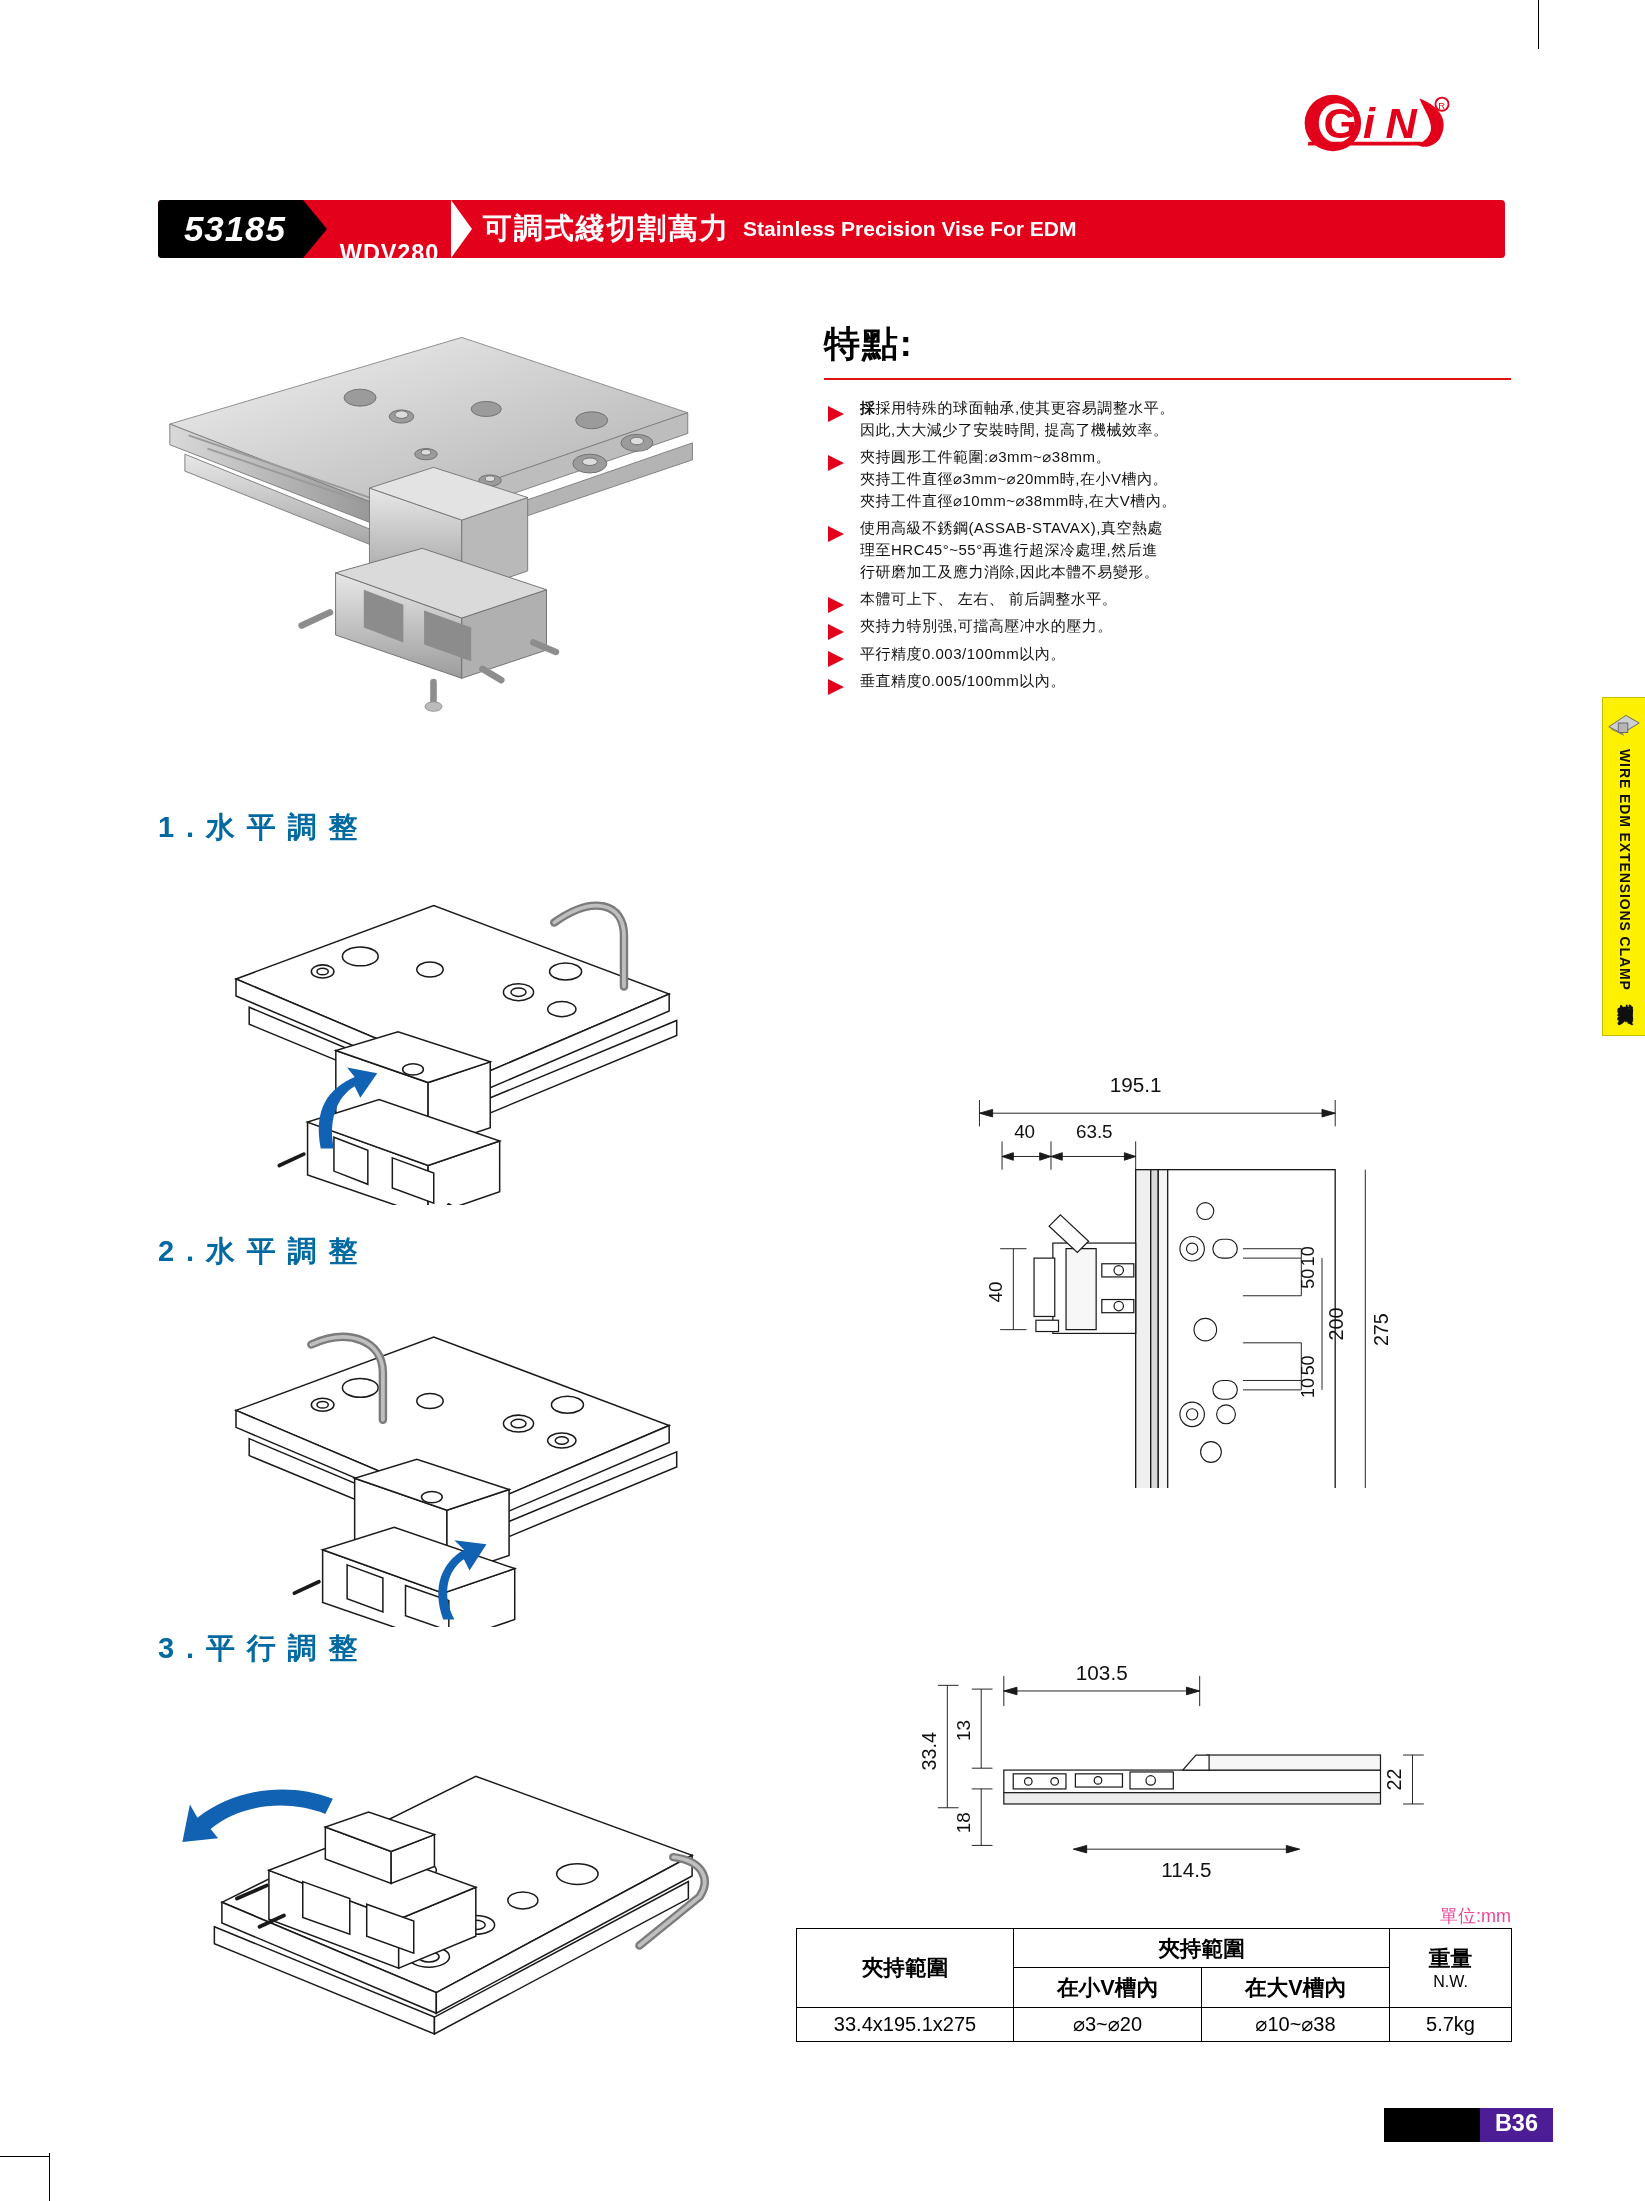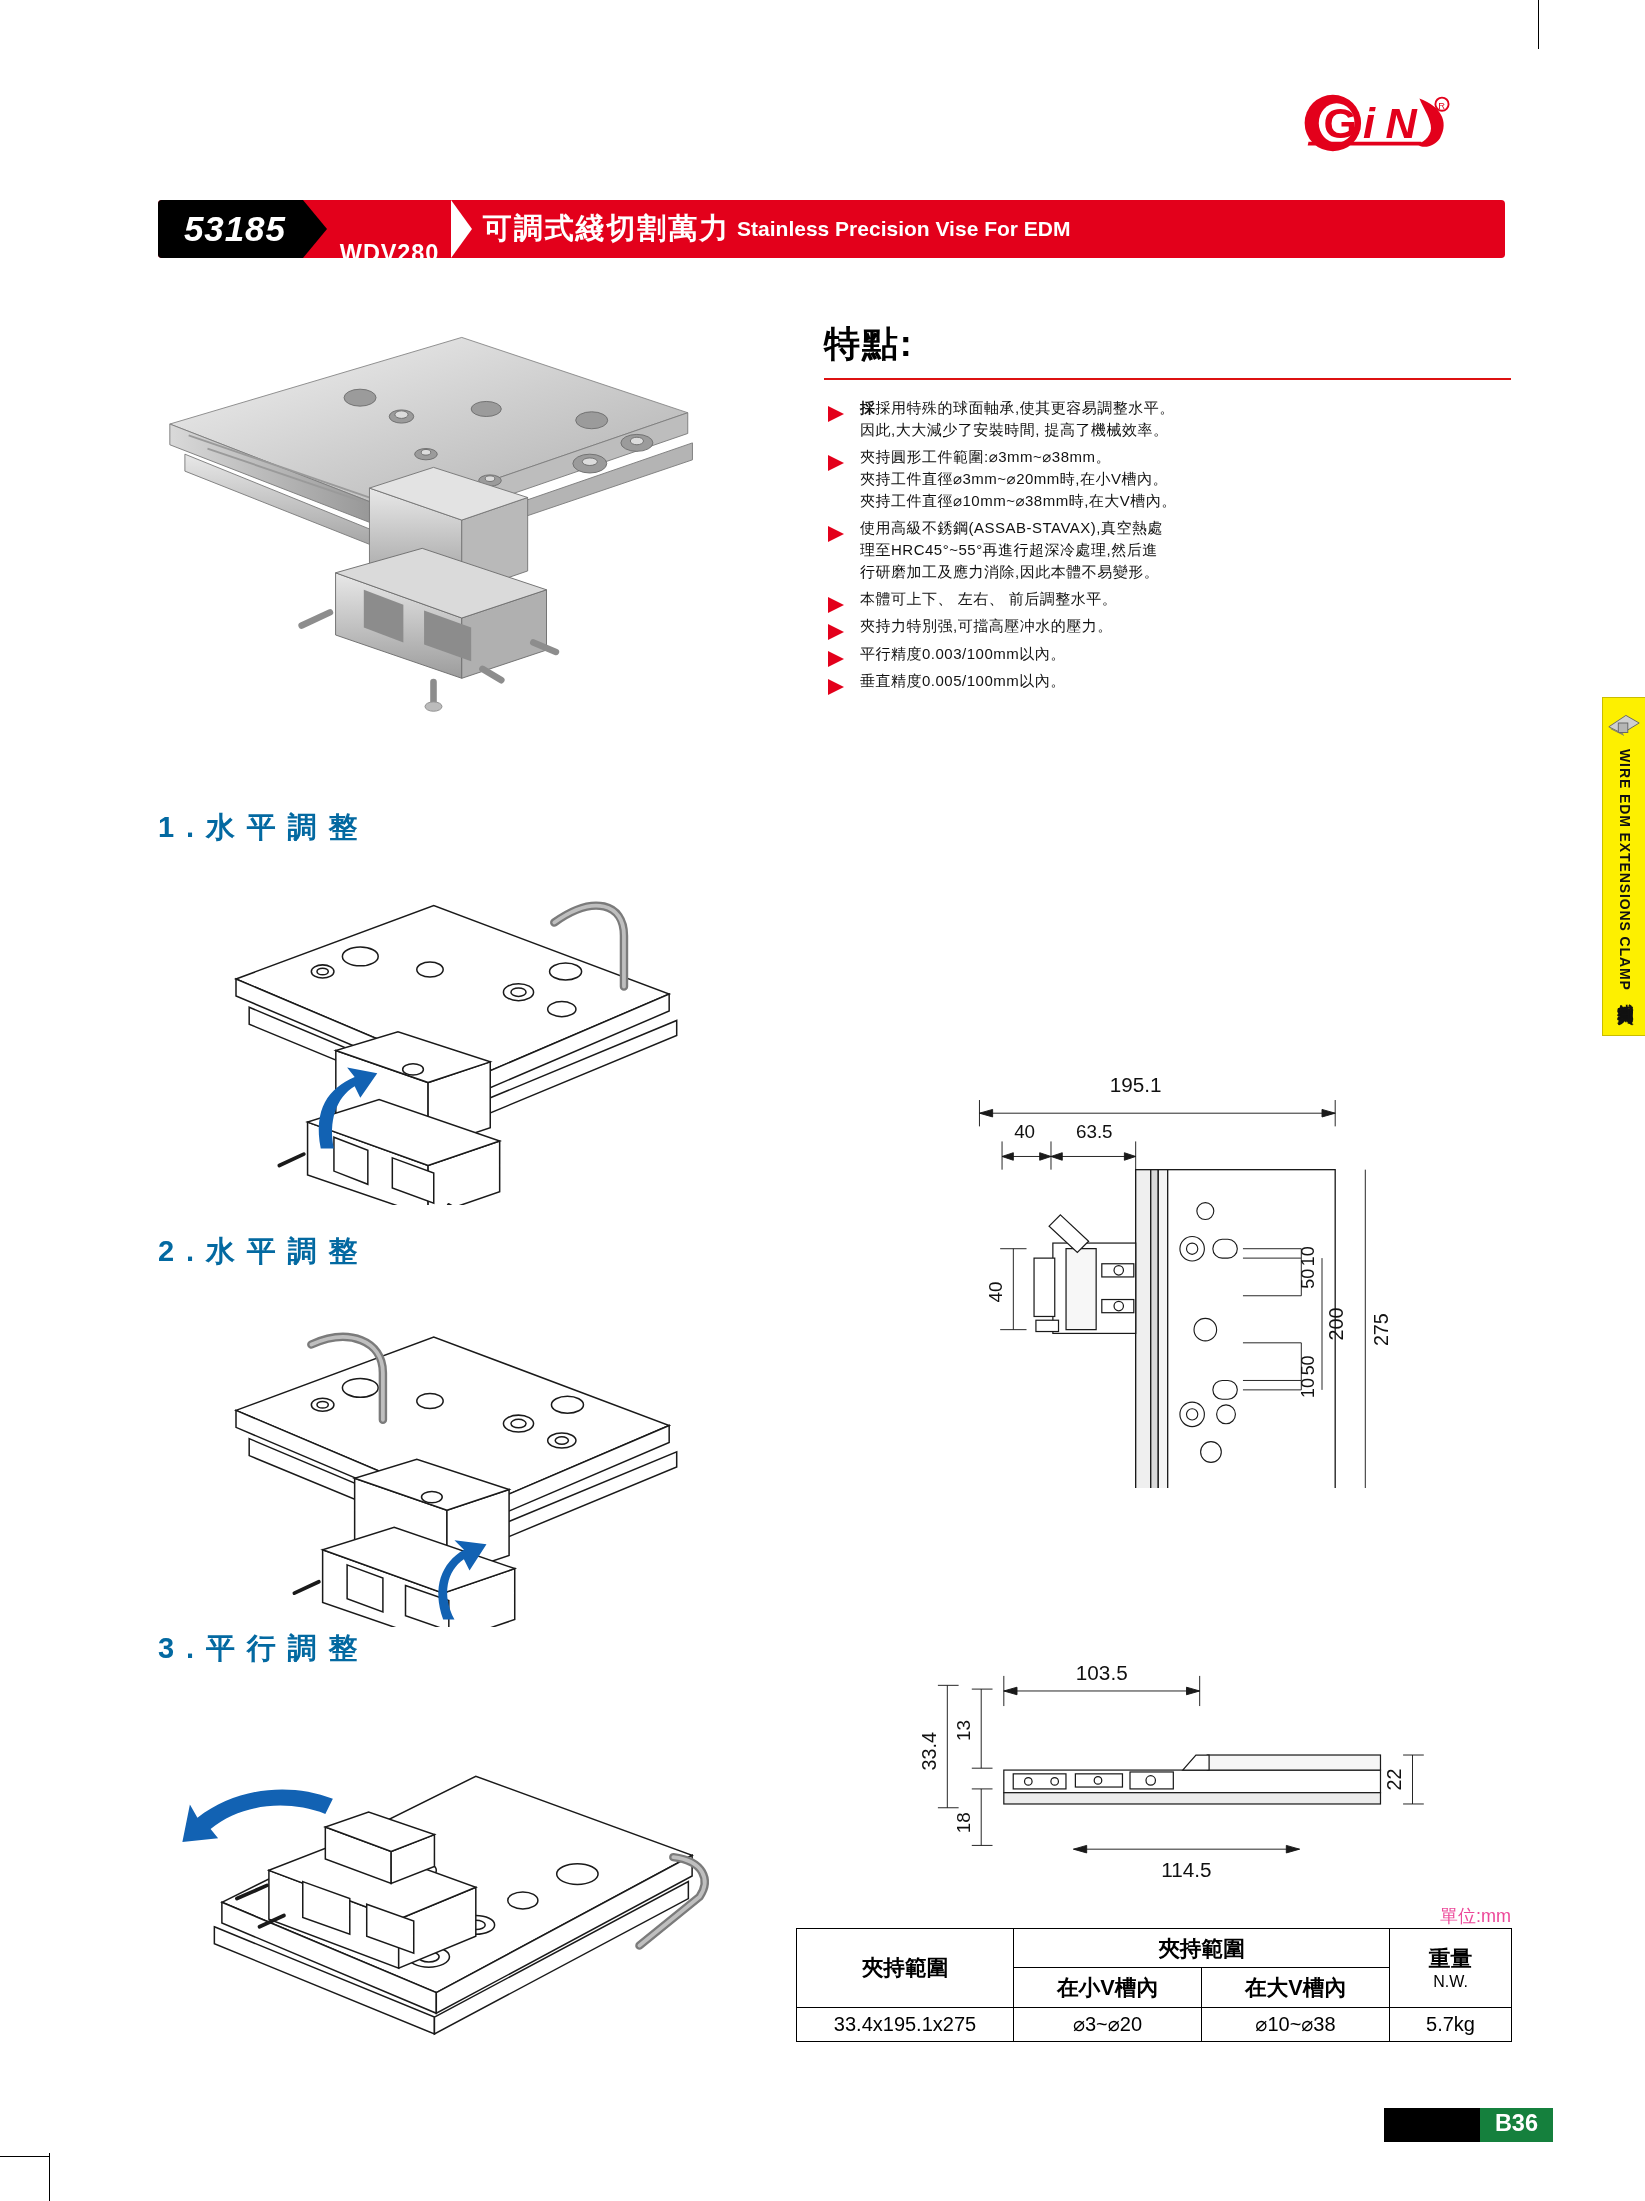--- a/index.html
+++ b/index.html
@@ -59,21 +59,21 @@
     border-left:21px solid #fff;
     margin: 0 11.3px;
   }
   .header .model {
     color:#fff; font-size:23.5px; font-weight:bold; letter-spacing:0.9px;margin-top:48px;
   }
   .header .title-cn {
     color:#fff; font-size:29px; font-weight:bold; letter-spacing:1.9px;
   }
   .header .title-en {
-    color:#fff; font-size:21px; font-weight:bold; margin-left:7px;
+    color:#fff; font-size:21px; font-weight:bold; margin-left:13px;
   }
 
   
   .photo {
     position:absolute; left:151px; top:311px; width:565px; height:405px;
   }
 
   
   .features { position:absolute; left:824px; top:320px; width:687px; }
   .features h2 {
@@ -140,21 +140,21 @@
   }
   table.spec td, table.spec th {
     border:0.9px solid #000; text-align:center; padding:4.7px 3.8px;
     font-weight:normal; color:#000;
   }
   table.spec .hdr { font-size:21.7px; font-weight:bold; }
   table.spec .nw { font-size:16px; }
 
   .pagenum {
     position:absolute; right:92px; bottom:60px;
-    background:#15803d; color:#fff;
+    background:#4c1d95; color:#fff;
     font-size:23.5px; font-weight:bold;
     padding:2.8px 15px 4.7px 15px;
   }
   .pagebar {
     position:absolute; right:92px; bottom:60px;
     width:169px; height:34px; background:#000; z-index:-1;
   }
 </style>
 </head>
 <body>

